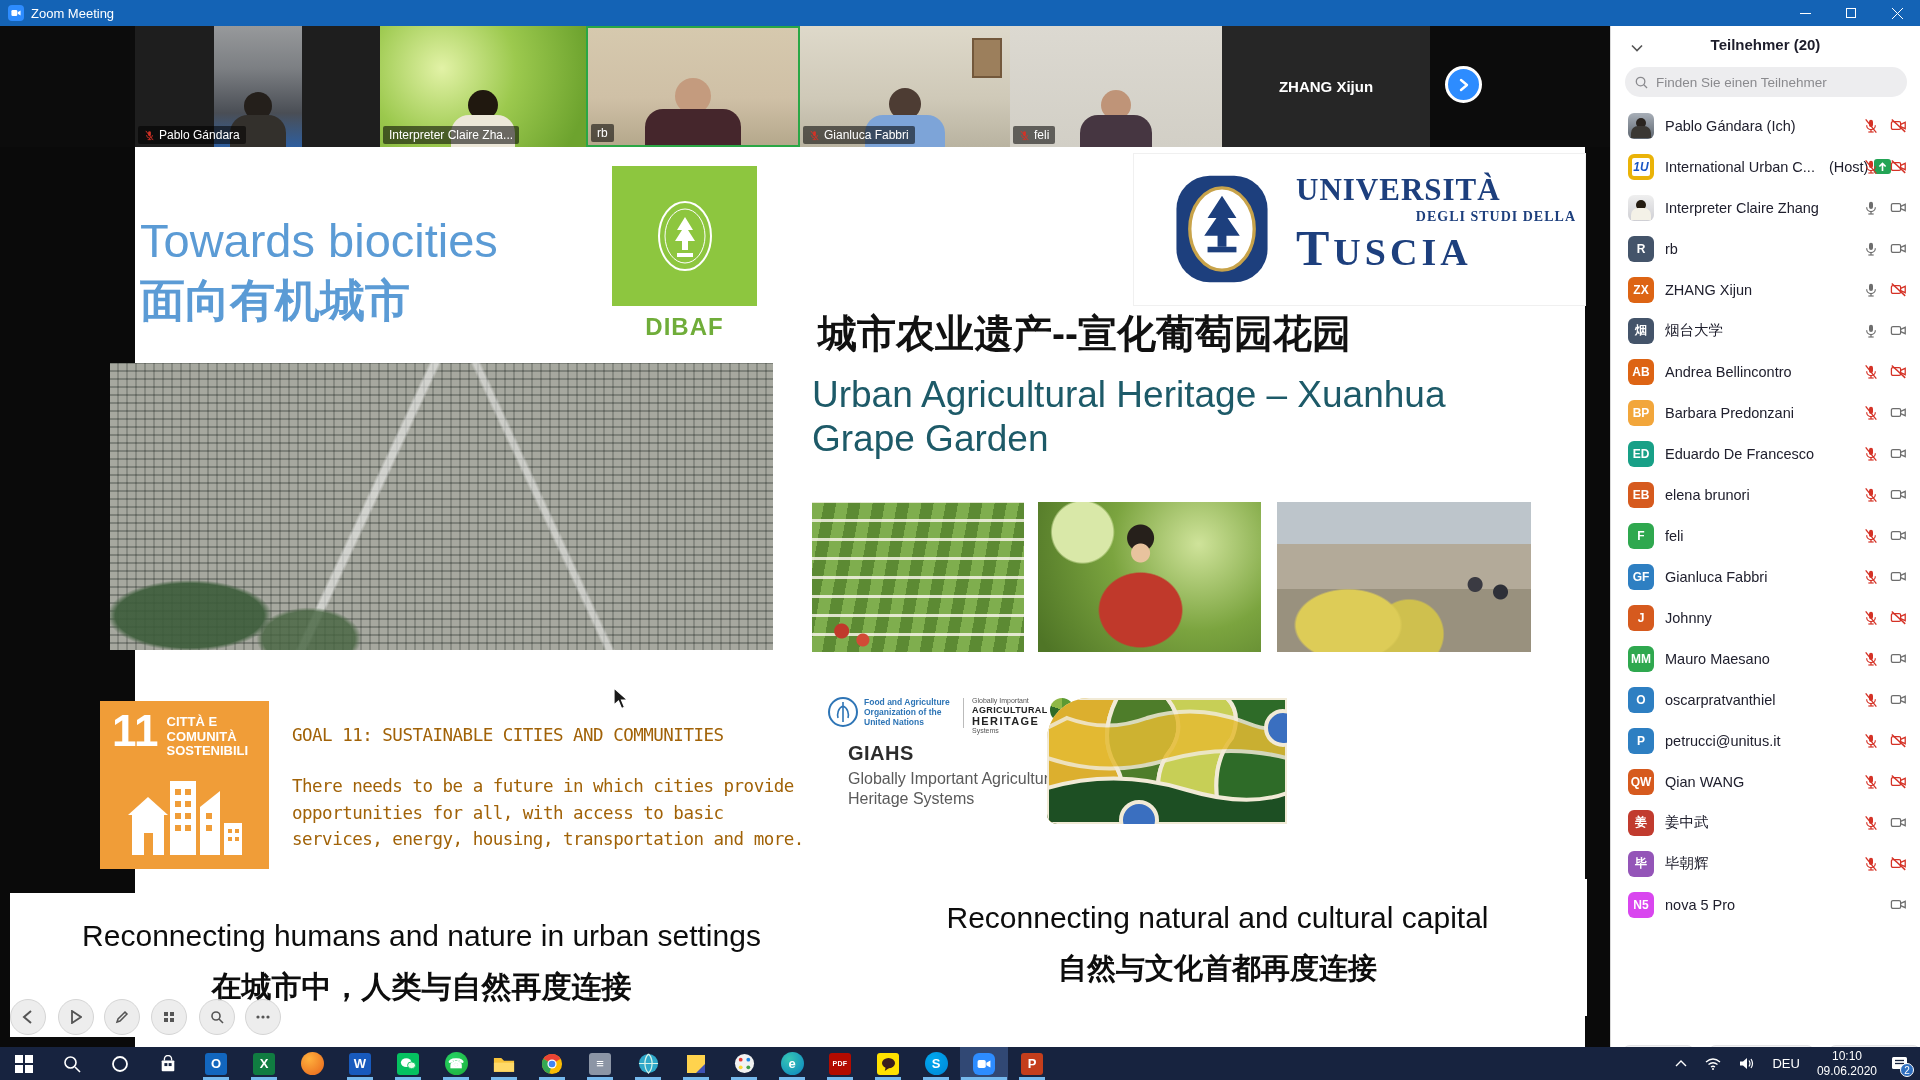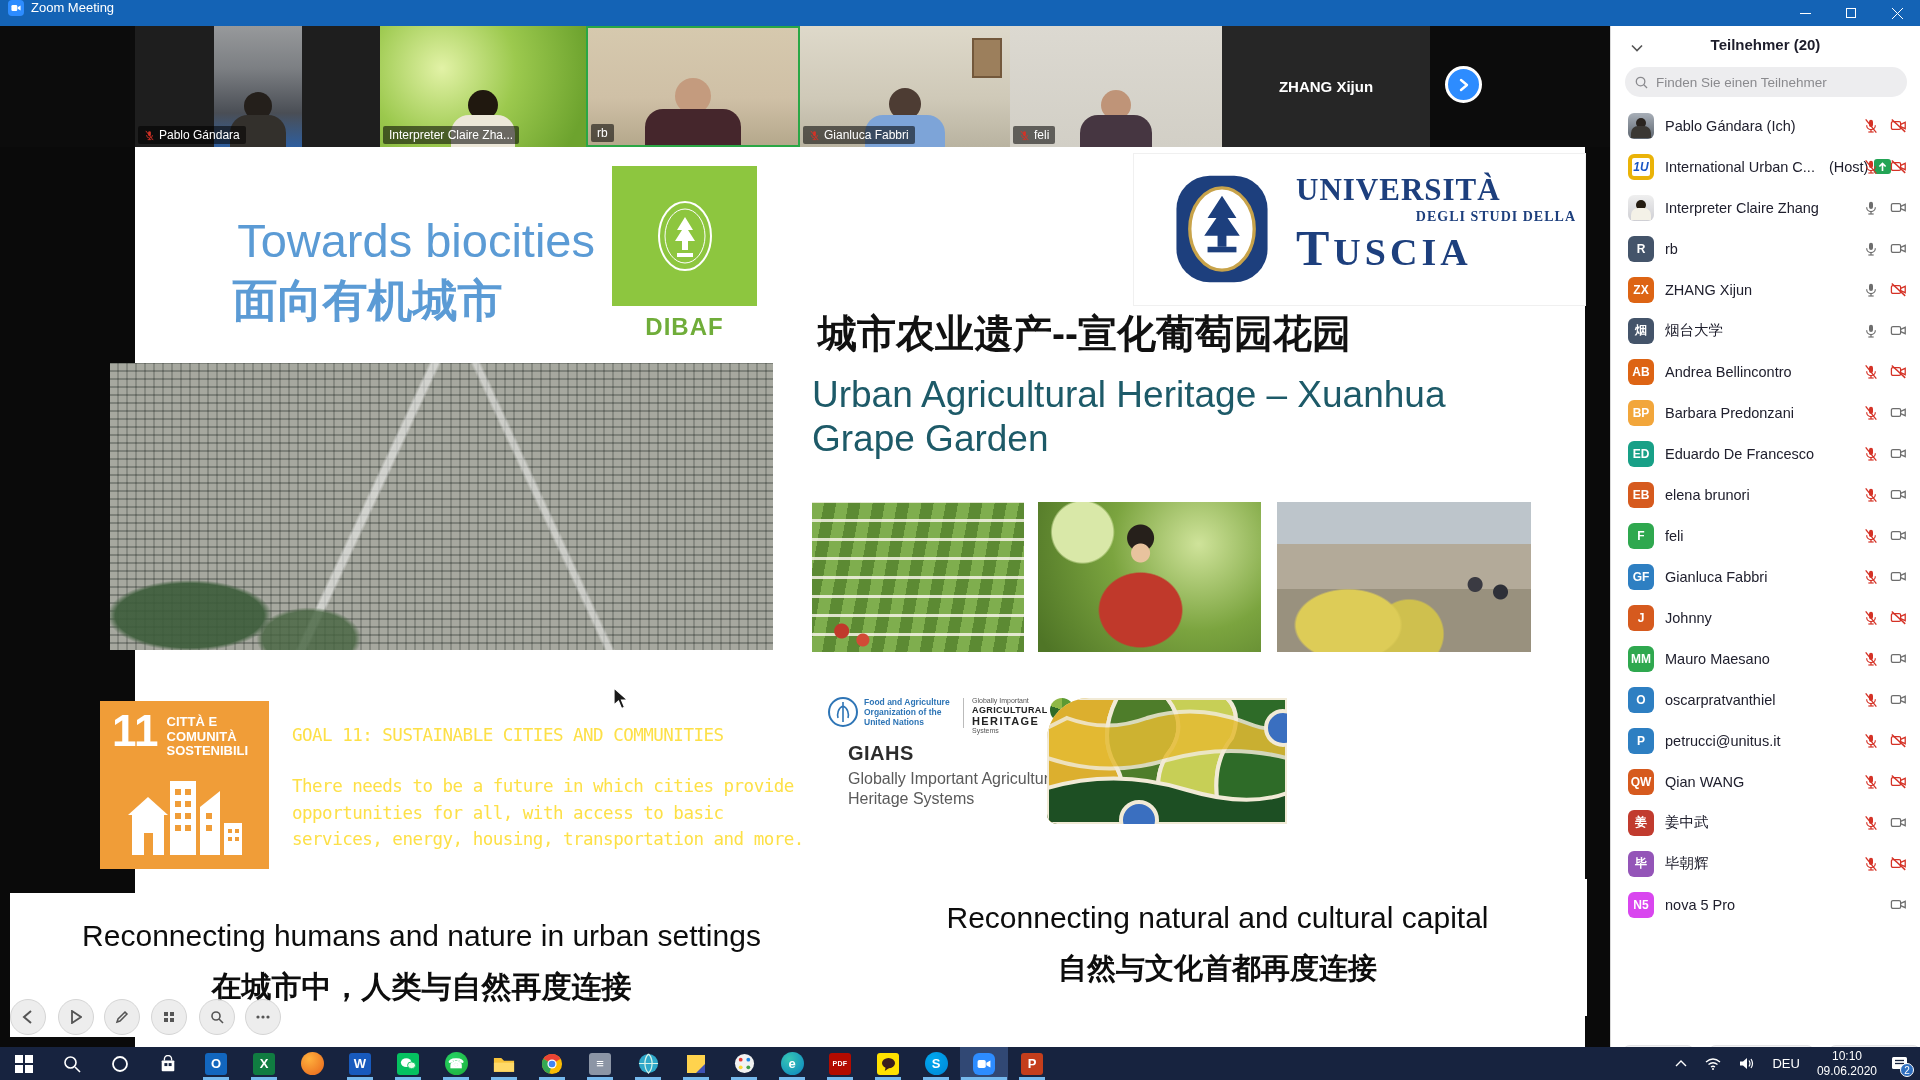--- a/index.html
+++ b/index.html
@@ -2,21 +2,21 @@
 <html><head>
 <meta charset="utf-8">
 <style>
   *{margin:0;padding:0;box-sizing:border-box}
   html,body{width:1920px;height:1080px;overflow:hidden;background:#000;
     font-family:"Liberation Sans",sans-serif;}
   #screen{position:relative;width:1920px;height:1080px;background:#0a0a0a}
 
   
   #titlebar{position:absolute;left:0;top:0;width:1920px;height:26px;background:#1463B5;
-    display:flex;color:#fff;font-size:13px}
+    display:flex;align-items:center;color:#fff;font-size:13px}
   .tb-appicon{width:16px;height:16px;border-radius:4px;background:#2D8CFF;margin:0 7px 0 8px;
     display:flex;align-items:center;justify-content:center}
   .tb-title{font-size:13px}
   .tb-controls{position:absolute;right:0;top:0;height:26px;display:flex}
   .tb-btn{width:46px;height:26px;display:flex;align-items:center;justify-content:center;color:#fff}
 
   
   #strip{position:absolute;left:0;top:26px;width:1610px;height:121px;background:#0c0c0c}
   .tile{position:absolute;top:0;height:121px;background:#1e1e1e;overflow:hidden}
   .tile.active{border:2px solid #2aa745}
@@ -40,39 +40,39 @@
   .v-feli .ph{background:#bf9478;width:30px;height:30px}.v-feli .pb{background:#463641;width:72px}
   .tile-label{position:absolute;left:3px;bottom:3px;background:rgba(0,0,0,.55);color:#fff;
     font-size:12px;padding:2px 6px;display:flex;align-items:center;gap:4px;border-radius:2px}
   #next-btn{position:absolute;left:1445px;top:40px;width:37px;height:37px;border-radius:50%;
     background:#2D8CFF;border:3px solid #fff;display:flex;align-items:center;justify-content:center}
 
   
   #content{position:absolute;left:0;top:147px;width:1610px;height:900px;background:#0a0a0a;overflow:hidden}
   #slide{position:absolute;left:135px;top:0;width:1450px;height:900px;background:#fff}
   .abs{position:absolute}
-  #towards-title{left:140px;top:66px;width:455px;text-align:right;color:#5b9bd5;font-size:47px;font-weight:500}
-  #towards-sub{left:140px;top:124px;width:455px;text-align:center;color:#5b9bd5;font-size:45px;font-weight:700}
+  #towards-title{left:140px;top:66px;width:455px;text-align:left;color:#5b9bd5;font-size:47px;font-weight:500}
+  #towards-sub{left:140px;top:124px;width:455px;text-align:left;color:#5b9bd5;font-size:45px;font-weight:700}
   #dibaf-logo{left:612px;top:19px;width:145px;height:140px;background:#8dc63f;
     display:flex;align-items:center;justify-content:center}
   #dibaf-label{left:612px;top:166px;width:145px;text-align:center;color:#70ad3a;font-size:24px;
     font-weight:700;letter-spacing:1px}
   #city-photo{left:110px;top:216px;width:663px;height:287px;
     background:
       radial-gradient(ellipse at 12% 88%,rgba(60,92,58,.9) 0 9%,transparent 10%),
       radial-gradient(ellipse at 30% 96%,rgba(70,100,64,.8) 0 7%,transparent 8%),
       linear-gradient(115deg,transparent 0 40%,rgba(255,255,255,.5) 40.4% 41.2%,transparent 41.6%),
       linear-gradient(65deg,transparent 0 62%,rgba(255,255,255,.45) 62.4% 63%,transparent 63.4%),
       repeating-linear-gradient(90deg,#c9cac4 0 7px,#a3a6a0 7px 9px),
       repeating-linear-gradient(0deg,#d3d4cf 0 6px,#9fa39e 6px 8px);
     background-blend-mode:normal,normal,normal,normal,multiply,normal}
   #sdg-card{left:100px;top:554px;width:169px;height:168px;background:#F09D38;color:#fff;padding:10px 12px}
   #sdg-number{font-size:44px;font-weight:800;line-height:.9;float:left;margin-right:8px}
   .sdg-label{font-size:13px;font-weight:700;line-height:1.12;padding-top:4px}
-  #goal-block{left:292px;top:578px;width:515px;font-family:"DejaVu Sans Mono",monospace;color:#fde047}
+  #goal-block{left:292px;top:578px;width:515px;font-family:"DejaVu Sans Mono",monospace;color:#a16207}
   #goal-heading{font-size:17.5px;letter-spacing:-.5px}
   #goal-body{font-size:17.5px;margin-top:28px;line-height:1.52;letter-spacing:-.5px}
   .caption{background:#fff;text-align:center;color:#0d0d0d}
   #caption-left{left:10px;top:746px;width:823px;height:144px}
   #caption-left .cap-en{font-size:30px;padding-top:26px}
   #caption-left .cap-zh{font-size:30px;font-weight:600;padding-top:14px}
   #caption-right{left:848px;top:732px;width:739px;height:137px}
   #caption-right .cap-en{font-size:30px;padding-top:22px}
   #caption-right .cap-zh{font-size:29px;font-weight:600;padding-top:14px}
   #tuscia-box{left:1133px;top:6px;width:453px;height:153px;background:#fff;border:1px solid #f0f0f0}

